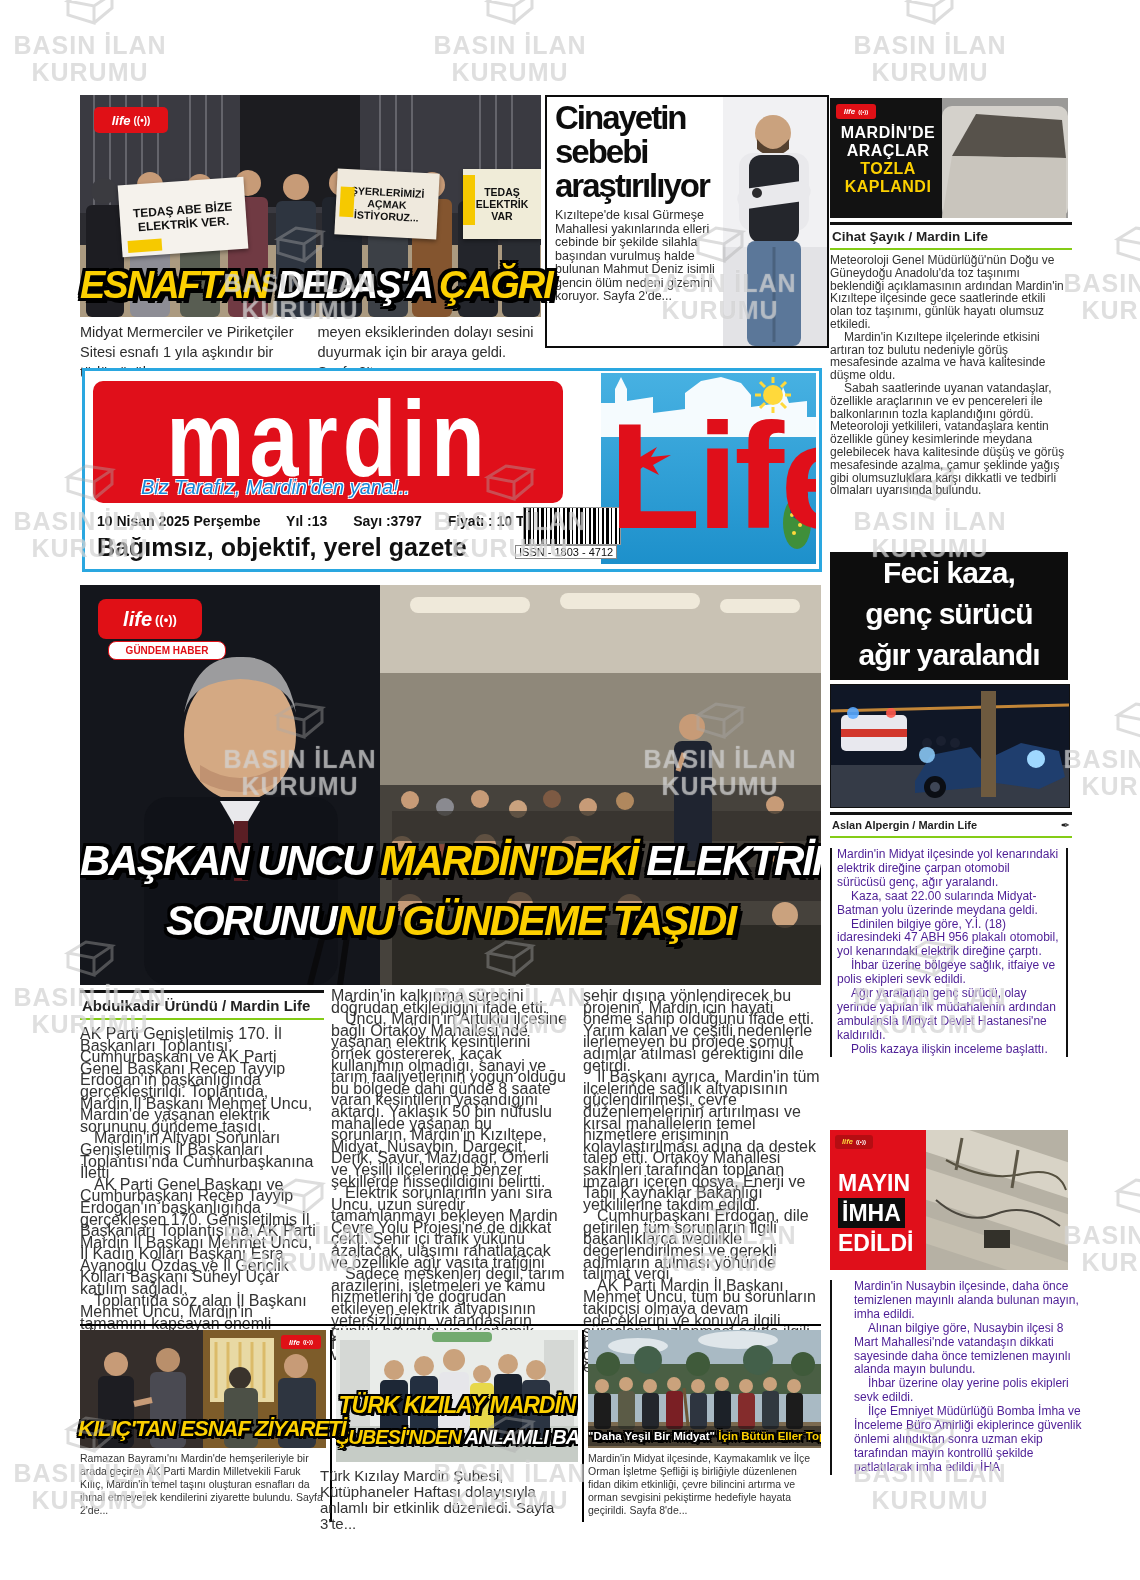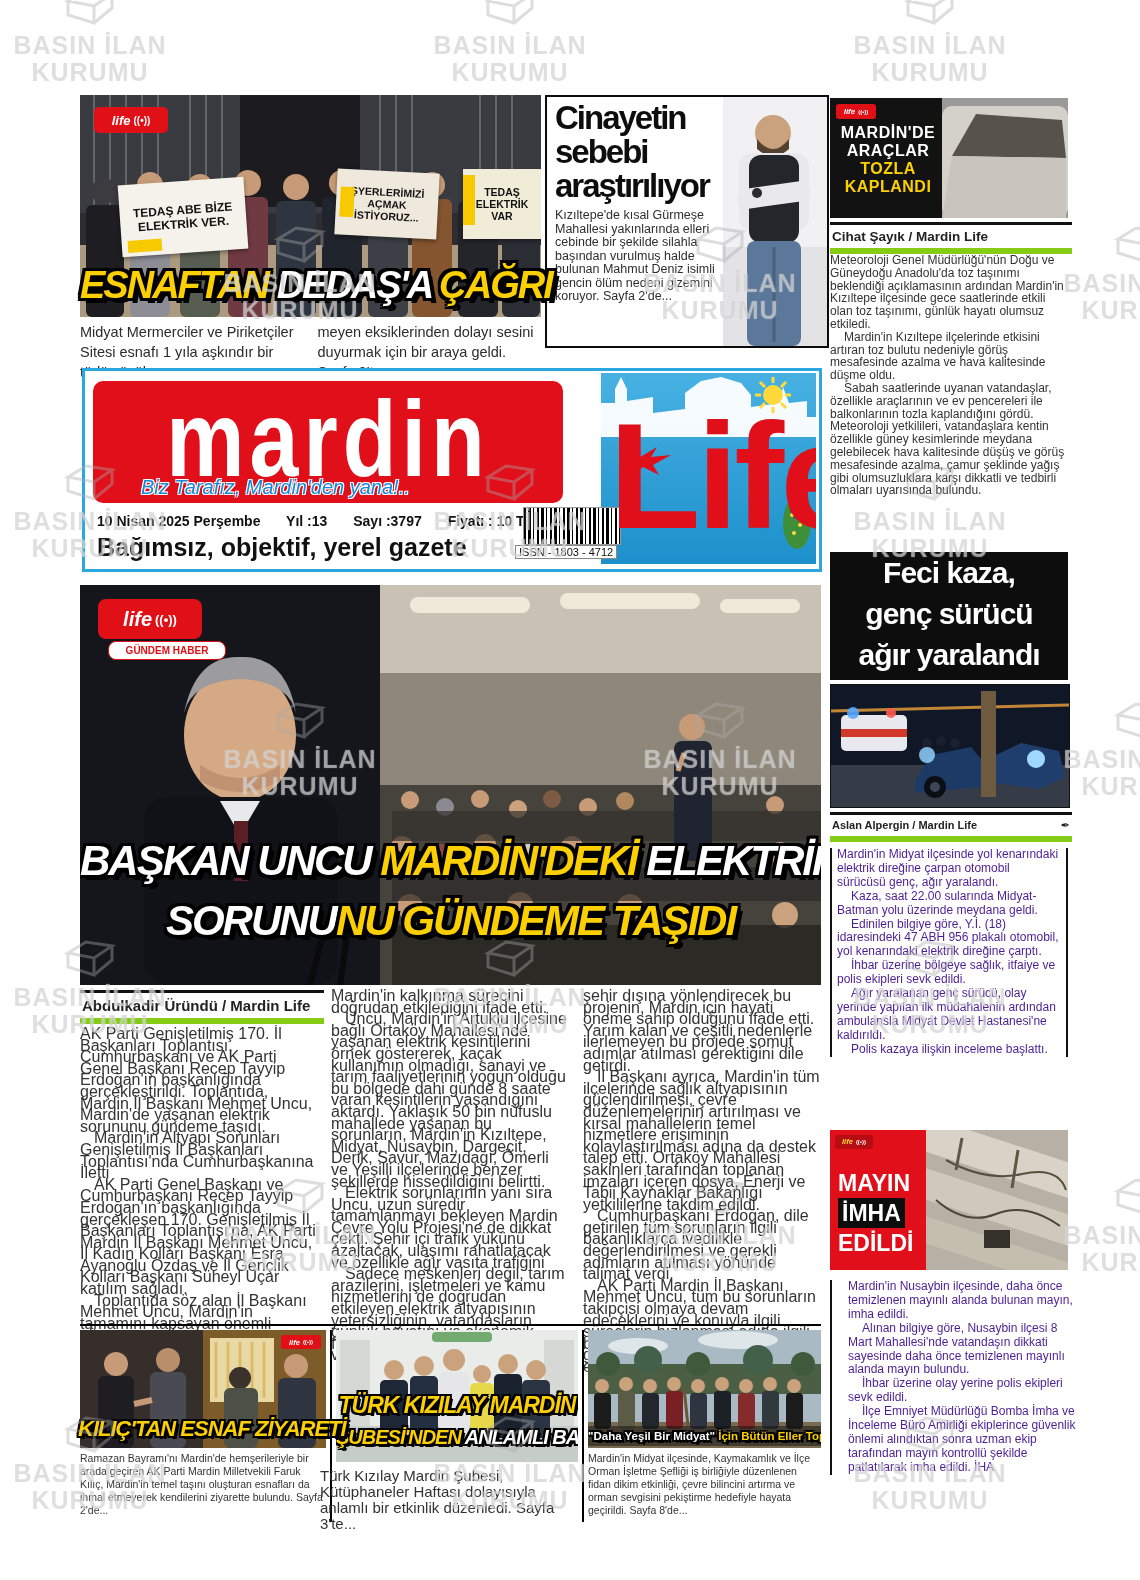--- a/index.html
+++ b/index.html
@@ -14,21 +14,21 @@
   .outl-big span, .outl-big{
     text-shadow:3px 0 #000,-3px 0 #000,0 3px #000,0 -3px #000,3px 3px #000,-3px -3px #000,3px -3px #000,-3px 3px #000,5px 5px #000;}
   .it{font-style:italic;}
   .sw{color:#ffffff;} .sy{color:#fcd000;}
   .spans-block span{display:block;line-height:1.12;}
   
   .bodytext p{margin:0;}
   .bodytext p + p{text-indent:14px;}
   .cols{font-size:16px;line-height:11.6px;color:#333;letter-spacing:0;}
   .rcol-text{font-size:12px;line-height:13.9px;color:#4c1d95;}
-  .byline{font-weight:bold;border-top:3px solid #111;border-bottom:6px solid #84cc16;
+  .byline{font-weight:bold;border-top:3px solid #111;border-bottom:2px solid #84cc16;
           padding:4px 2px;background:#fff;}
   
   .badge{position:absolute;background:#e01016;border-radius:5px;color:#fff;
          display:flex;align-items:center;justify-content:center;gap:3px;
          font-weight:900;z-index:5;}
   .badge .b-life{font-style:italic;}
   .badge .b-cast{font-weight:bold;color:#fff;}
   .badge-pill{position:absolute;background:#fff;color:#e01016;font-weight:900;
          border-radius:8px;text-align:center;z-index:6;border:1px solid #e01016;}
   
@@ -361,21 +361,21 @@
         <rect x="-20" y="62" width="190" height="30" fill="#cfc9bb" transform="rotate(18 71 77)"></rect>
         <rect x="-20" y="110" width="190" height="26" fill="#c4beaf" transform="rotate(18 71 123)"></rect>
         <path d="M10 70 Q40 96 70 84 T 134 96" stroke="#4a463d" stroke-width="2" fill="none"></path>
         <path d="M20 30 Q60 52 96 44 T 140 60" stroke="#55503f" stroke-width="2" fill="none"></path>
         <line x1="36" y1="8" x2="30" y2="40" stroke="#5d5747" stroke-width="3"></line>
         <line x1="92" y1="20" x2="86" y2="58" stroke="#5d5747" stroke-width="3"></line>
         <rect x="58" y="100" width="26" height="18" fill="#33312a"></rect>
       </svg>
     </div>
   </div>
-  <div class="abs bodytext rcol-text" style="left:830px;top:1280px;width:228px;border-left:2px solid #111;padding-left:16px;">
+  <div class="abs bodytext rcol-text" style="left:830px;top:1280px;width:228px;border-left:2px solid #111;padding-left:22px;">
       <p>Mardin'in Nusaybin ilçesinde, daha önce temizlenen mayınlı alanda bulunan mayın, imha edildi.</p>
       <p>Alınan bilgiye göre, Nusaybin ilçesi 8 Mart Mahallesi'nde vatandaşın dikkati sayesinde daha önce temizlenen mayınlı alanda mayın bulundu.</p>
       <p>İhbar üzerine olay yerine polis ekipleri sevk edildi.</p>
       <p>İlçe Emniyet Müdürlüğü Bomba İmha ve İnceleme Büro Amirliği ekiplerince güvenlik önlemi alındıktan sonra uzman ekip tarafından mayın kontrollü şekilde patlatılarak imha edildi.  İHA</p>
     </div>
 
   <div class="rule" style="left:80px;top:1324px;width:741px;height:2px;"></div>
   <div class="rule" style="left:330px;top:1330px;width:2px;height:192px;"></div>
   <div class="rule" style="left:582px;top:1330px;width:2px;height:192px;"></div>
 

